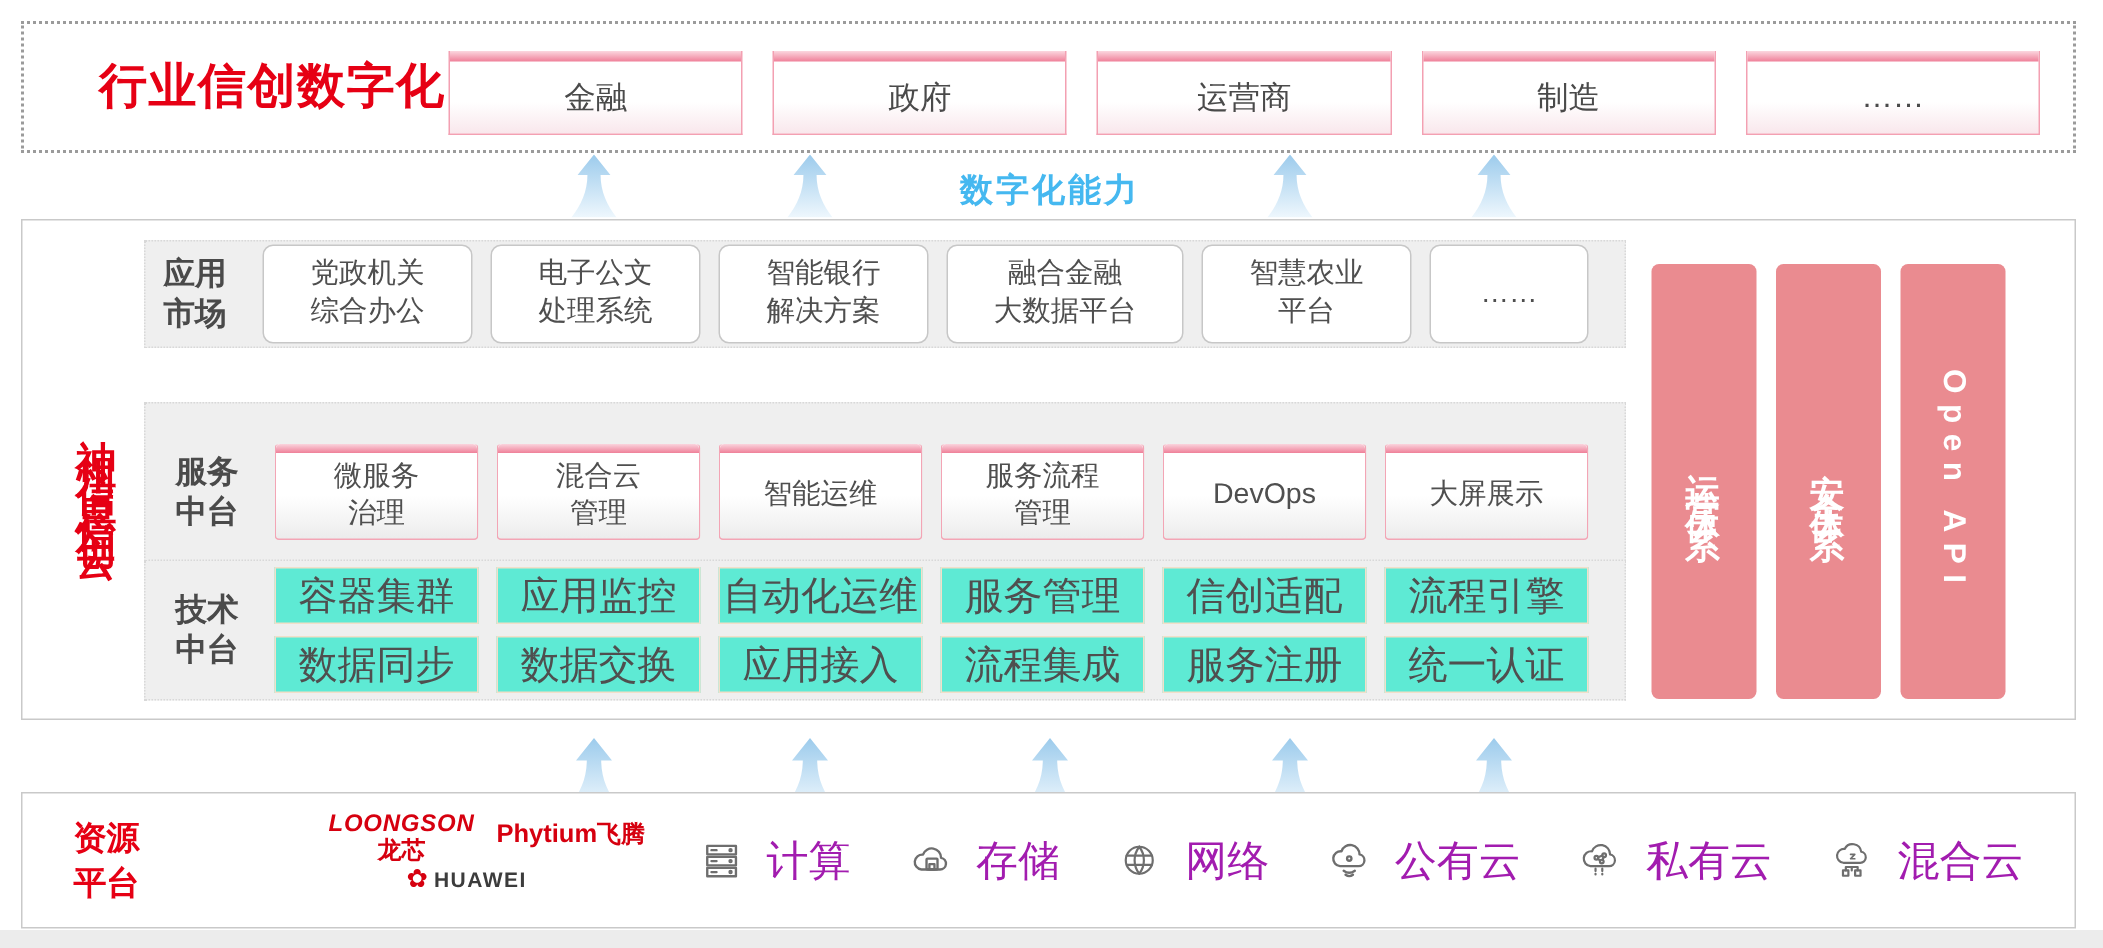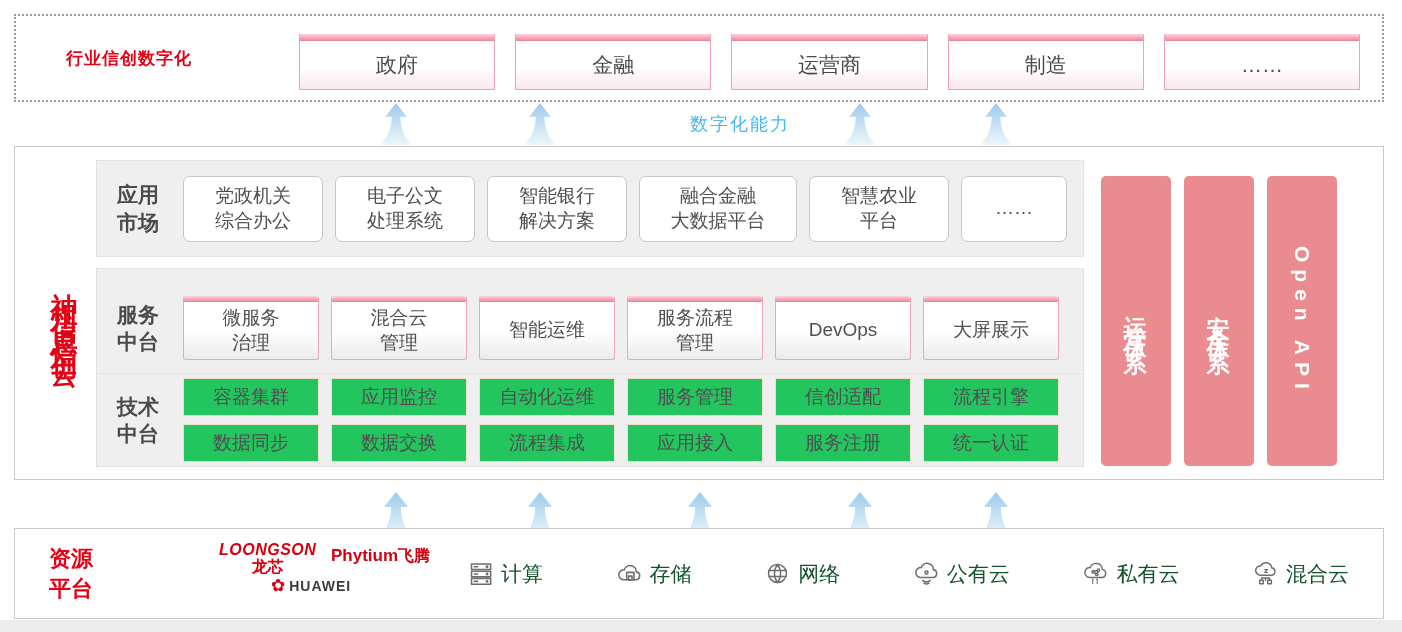--- a/index.html
+++ b/index.html
@@ -2,61 +2,61 @@
 <html><head>
 <meta charset="utf-8">
 <style>
   html,body{margin:0;padding:0;background:#fff;}
   body{font-family:"Liberation Sans","DejaVu Sans",sans-serif;color:#4a4a4a;}
   .stage{position:relative;width:1402px;height:632px;background:#fff;overflow:hidden;}
   .pre{white-space:pre-line;}
 
   
   .industry{position:absolute;left:14px;top:14px;width:1370px;height:88px;border:2px dotted #9b9b9b;box-sizing:border-box;}
-  .industry-title{position:absolute;left:50px;top:0;height:100%;display:flex;align-items:center;font-size:17px;font-weight:bold;color:#e60014;letter-spacing:1px;}
+  .industry-title{position:absolute;left:50px;top:0;height:100%;display:flex;align-items:center;font-size:32px;font-weight:bold;color:#e60014;letter-spacing:1px;}
   .sectors{position:absolute;left:283px;top:18px;right:22px;height:56px;display:flex;gap:20px;}
   .sector{position:relative;flex:1;background:linear-gradient(180deg,#fff 62%,#f9e7ec 100%);border:1px solid #f3a0b2;border-top:none;display:flex;align-items:center;justify-content:center;font-size:21px;color:#4a4a4a;padding-top:7px;box-sizing:border-box;}
   .sector::before{content:"";position:absolute;top:0;left:0;right:0;height:7px;background:linear-gradient(180deg,#fbd7df,#ef8099);}
 
   
   .arrow{position:absolute;width:34px;height:42px;}
-  .cap-label{position:absolute;left:700px;top:112px;transform:translateX(-50%);font-size:18px;font-weight:normal;color:#45b8f0;letter-spacing:2px;margin-left:40px;}
+  .cap-label{position:absolute;left:700px;top:112px;transform:translateX(-50%);font-size:22px;font-weight:bold;color:#45b8f0;letter-spacing:2px;}
 
   
   .platform{position:absolute;left:14px;top:146px;width:1370px;height:334px;border:1px solid #c9c9c9;background:#fff;box-sizing:border-box;}
   .platform-title{position:absolute;left:26px;top:0;height:100%;width:46px;display:flex;align-items:center;justify-content:center;writing-mode:vertical-rl;font-size:27px;font-weight:bold;color:#e60014;letter-spacing:12px;}
   .band{position:absolute;left:81px;width:988px;background:#efefef;border:1px dotted #d8d8d8;box-sizing:border-box;display:flex;align-items:center;}
-  .band1{top:13px;height:97px;}
+  .band1{top:13px;height:72px;justify-content:flex-end;}
   .band2{top:121px;height:120px;}
   .band3{top:226px;height:94px;}
   .band-label{flex:0 0 66px;padding-left:20px;font-size:21px;font-weight:bold;color:#4a4a4a;line-height:1.3;}
   .band-items{flex:1;display:flex;gap:12px;align-items:center;padding-right:24px;}
   .appbox{height:66px;background:#fff;border:1px solid #c7c7c7;border-radius:7px;display:flex;align-items:center;justify-content:center;text-align:center;font-size:19px;line-height:1.3;color:#4f4f4f;box-sizing:border-box;}
   .svcbox{position:relative;flex:1;height:64px;background:linear-gradient(180deg,#fff 55%,#ececec 100%);border:1px solid #f3a5b5;border-top:none;border-radius:3px;display:flex;align-items:center;justify-content:center;text-align:center;font-size:19px;line-height:1.3;color:#4f4f4f;padding-top:6px;box-sizing:border-box;}
   .svcbox::before{content:"";position:absolute;top:0;left:0;right:0;height:6px;background:linear-gradient(180deg,#fad4dd,#ef8099);border-radius:3px 3px 0 0;}
   .tech-col{flex:1;display:flex;flex-direction:column;gap:8px;}
   .tech-row{display:flex;gap:12px;}
-  .techbox{flex:1;height:38px;background:#22c55e;border:1px solid #f2dfc9;display:flex;align-items:center;justify-content:center;font-size:19px;color:#4f4f4f;box-sizing:border-box;}
+  .techbox{flex:1;height:38px;background:#5eead4;border:1px solid #f2dfc9;display:flex;align-items:center;justify-content:center;font-size:26px;color:#4f4f4f;box-sizing:border-box;}
   .pillar{position:absolute;top:29px;width:70px;height:290px;background:#ea8b90;border-radius:5px;display:flex;align-items:center;justify-content:center;writing-mode:vertical-lr;color:#fff;font-weight:bold;font-size:23px;letter-spacing:12px;}
   .pillar-latin{font-size:21px;letter-spacing:7px;}
 
   
   .resource{position:absolute;left:14px;top:528px;width:1370px;height:91px;border:1px solid #c9c9c9;background:#fff;box-sizing:border-box;}
   .resource-title{position:absolute;left:34px;top:0;height:100%;display:flex;align-items:center;font-size:22px;font-weight:bold;color:#e60014;line-height:1.35;}
   .vendors{position:absolute;left:198px;top:0;width:250px;height:100%;}
   .loongson{position:absolute;left:6px;top:12px;text-align:center;color:#d6000f;}
   .loongson .big{font-size:16px;font-weight:900;font-style:italic;letter-spacing:.5px;}
   .loongson .small{font-size:16px;font-weight:bold;margin-top:-2px;}
   .phytium{position:absolute;left:118px;top:17px;color:#d6000f;font-weight:bold;font-size:17px;}
   .phytium .cjk{font-size:16px;}
   .huawei{position:absolute;left:58px;top:48px;display:flex;align-items:center;gap:4px;}
   .huawei .flower{color:#d6000f;font-size:17px;line-height:1;}
   .huawei .word{font-size:14px;font-weight:bold;color:#3c3c3c;letter-spacing:1px;}
   .res-items{position:absolute;left:452px;right:34px;top:0;height:100%;display:flex;align-items:center;justify-content:space-between;}
-  .res-item{display:flex;align-items:center;gap:7px;font-size:21px;color:#14532d;}
+  .res-item{display:flex;align-items:center;gap:17px;font-size:28px;color:#a21caf;}
   .res-item svg{display:block;}
 
   .bottom-strip{position:absolute;left:0;top:620px;width:1402px;height:12px;background:#ececec;}
 </style>
 </head>
 <body>
 
 <div class="stage">
 
   <svg width="0" height="0" style="position:absolute" aria-hidden="true">
@@ -64,22 +64,22 @@
       <linearGradient id="arrowGrad" x1="0" y1="0" x2="0" y2="1">
         <stop offset="0" stop-color="#9ccbec"></stop>
         <stop offset="1" stop-color="#eef7fd"></stop>
       </linearGradient>
     </defs>
   </svg>
 
   <div class="industry">
     <div class="industry-title">行业信创数字化</div>
     <div class="sectors">
+      <div class="sector">金融</div>
       <div class="sector">政府</div>
-      <div class="sector">金融</div>
       <div class="sector">运营商</div>
       <div class="sector">制造</div>
       <div class="sector">……</div>
     </div>
   </div>
 
   <svg class="arrow" style="left:379px;top:103px" viewBox="0 0 34 46">
       <path fill="url(#arrowGrad)" d="M17 0 L29 15 H21.8 C21.8 27 26.5 37 33.5 46 H0.5 C7.5 37 12.2 27 12.2 15 H5 Z"></path>
     </svg>
   <svg class="arrow" style="left:523px;top:103px" viewBox="0 0 34 46">
@@ -139,22 +139,22 @@
             <div class="techbox">容器集群</div>
             <div class="techbox">应用监控</div>
             <div class="techbox">自动化运维</div>
             <div class="techbox">服务管理</div>
             <div class="techbox">信创适配</div>
             <div class="techbox">流程引擎</div>
           </div>
           <div class="tech-row">
             <div class="techbox">数据同步</div>
             <div class="techbox">数据交换</div>
+            <div class="techbox">应用接入</div>
             <div class="techbox">流程集成</div>
-            <div class="techbox">应用接入</div>
             <div class="techbox">服务注册</div>
             <div class="techbox">统一认证</div>
           </div>
         </div>
       </div>
     </div>
 
     <div class="pillar" style="left:1086px">运营体系</div>
     <div class="pillar" style="left:1169px">安全体系</div>
     <div class="pillar pillar-latin" style="left:1252px">Open API</div>

